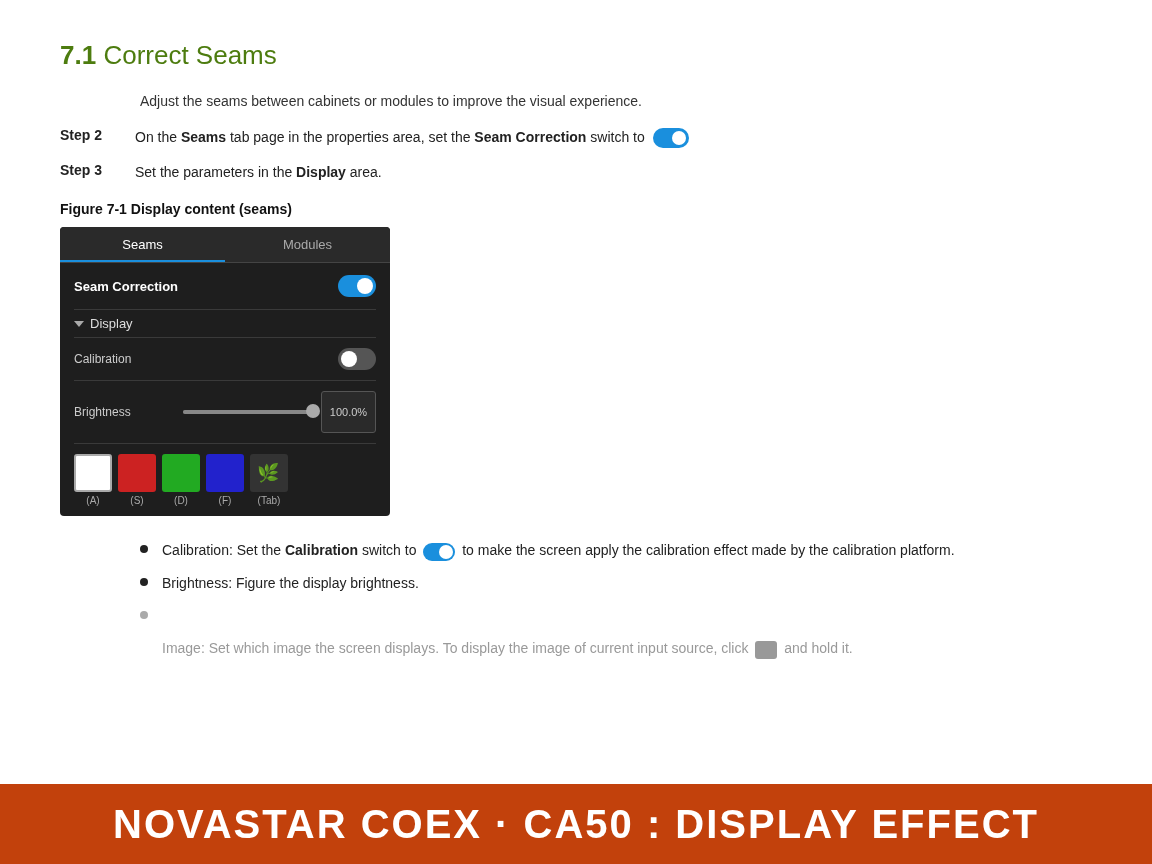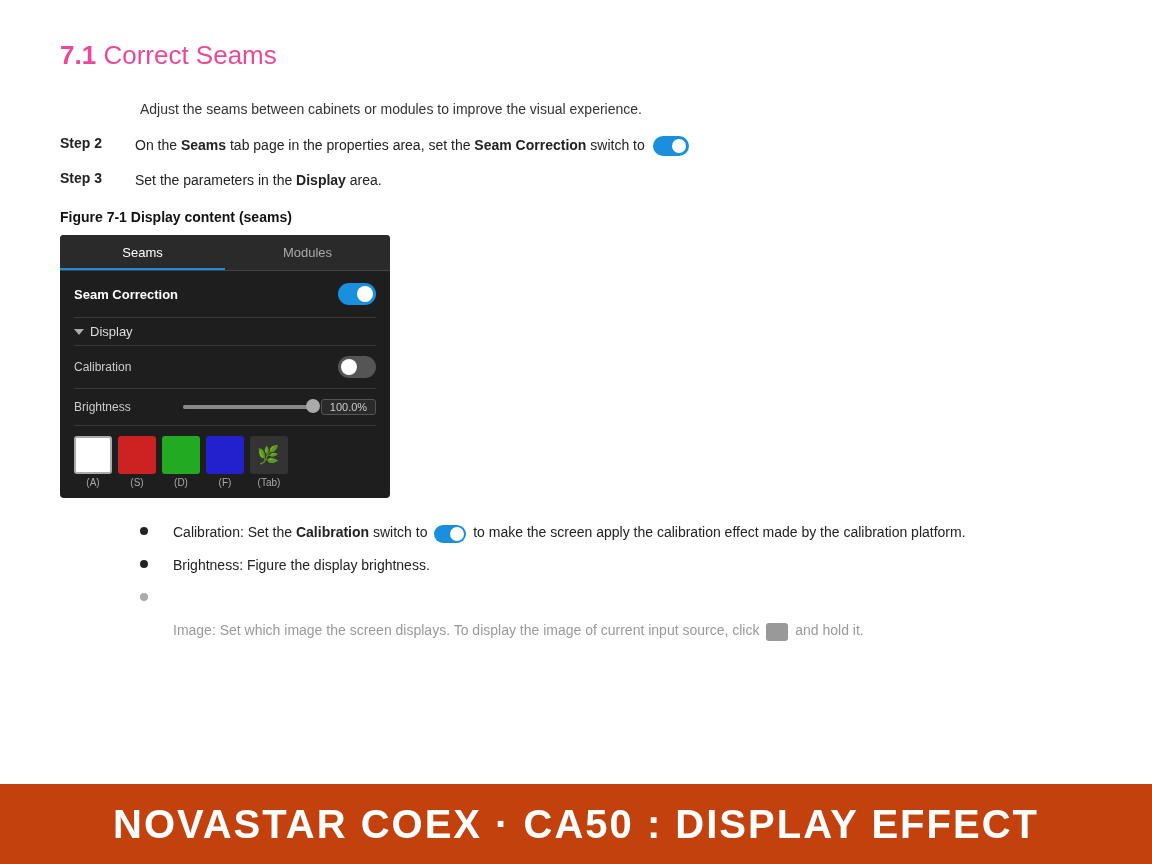--- a/index.html
+++ b/index.html
@@ -13,22 +13,22 @@
       overflow: hidden;
     }
 
     .main-content {
       padding: 40px 60px 20px 60px;
     }
 
     .section-title {
       font-size: 26px;
       font-weight: 400;
-      margin-bottom: 30px;
-      color: #ec4899;
+      margin-bottom: 22px;
+      color: #4d7c0f;
     }
     .section-title .num {
       font-weight: 700;
     }
 
     .intro-text {
       font-size: 14px;
       color: #333;
       margin-left: 80px;
       margin-bottom: 18px;
@@ -254,21 +254,21 @@
       border-radius: 50%;
       background: #aaa;
     }
 
     .brightness-value {
       background: #2a2a2a;
       border: 1px solid #555;
       border-radius: 3px;
       color: #ccc;
       font-size: 11px;
-      padding: 1px 5px;
+      padding: 14px 5px;
       min-width: 55px;
       text-align: center;
     }
 
     
     .swatches-row {
       display: flex;
       align-items: center;
       padding: 10px 14px;
       gap: 6px;
@@ -310,21 +310,20 @@
       margin-bottom: 12px;
     }
 
     .bullet-item {
       display: flex;
       align-items: flex-start;
       margin-bottom: 12px;
       font-size: 14px;
       color: #222;
       line-height: 1.5;
-      gap: 11px;
     }
 
     .bullet-dot {
       width: 8px;
       height: 8px;
       border-radius: 50%;
       background: #222;
       margin-top: 5px;
       margin-right: 14px;
       flex-shrink: 0;

